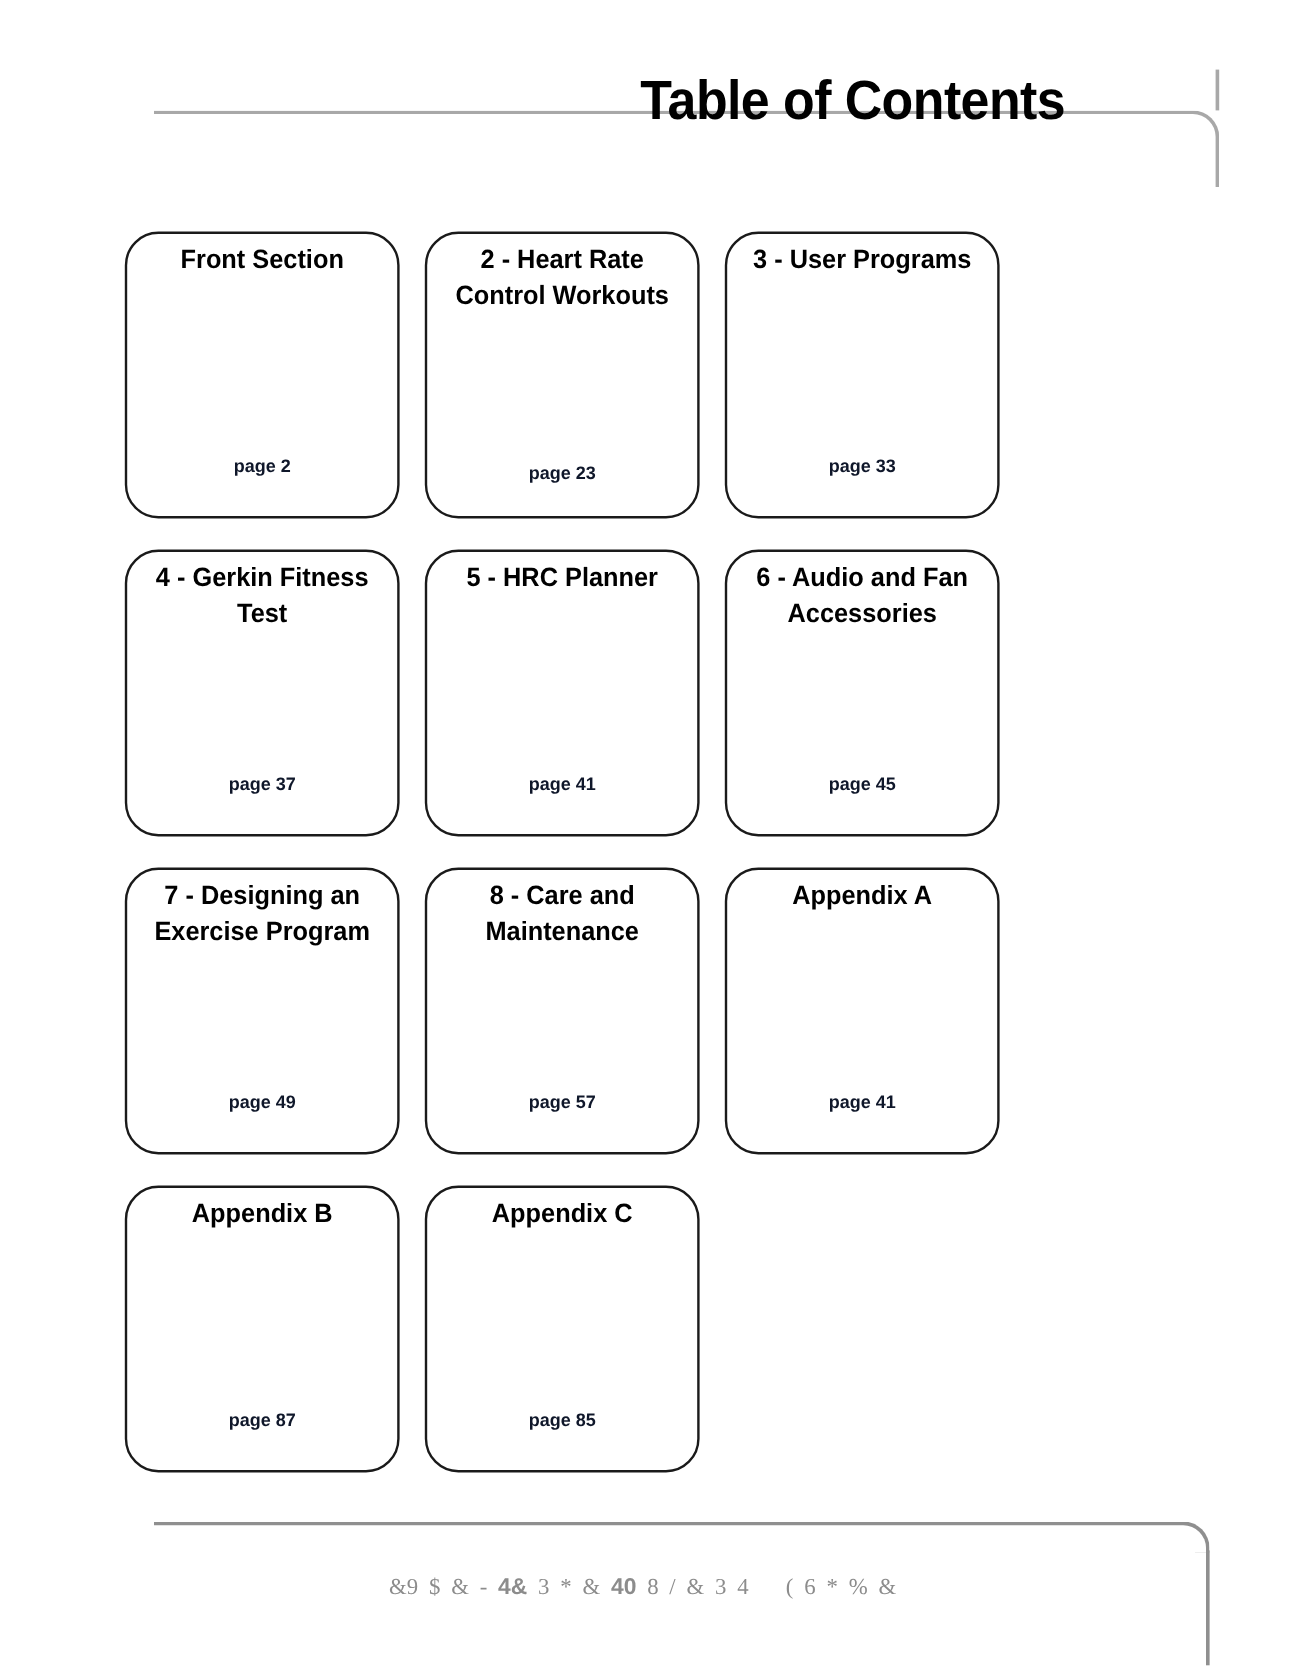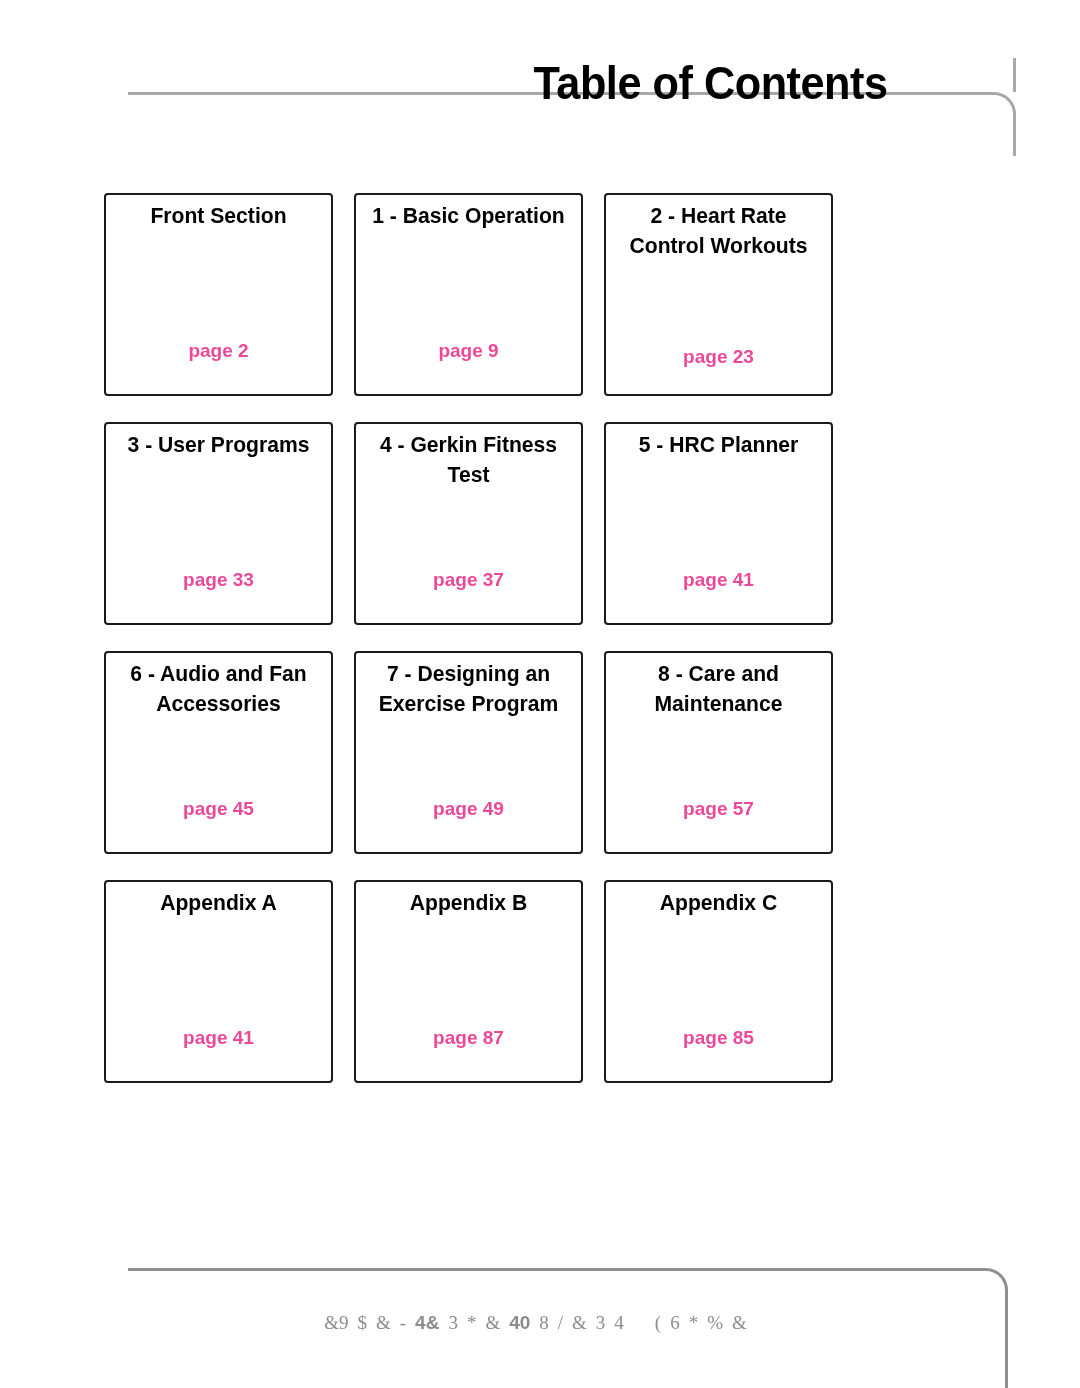--- a/index.html
+++ b/index.html
@@ -68,23 +68,23 @@
     left: 104px;
     top: 193px;
     width: 731px;
     display: grid;
     grid-template-columns: repeat(3, 229px);
     column-gap: 21px;
     row-gap: 26px;
   }
   .toc-card {
     position: relative;
-    height: 203px;
+    height: 239px;
     border: 2px solid #1a1a1a;
-    border-radius: 4px;
+    border-radius: 28px;
     box-sizing: border-box;
     background: #ffffff;
   }
   .card-title {
     position: absolute;
     left: 10px;
     right: 10px;
     top: 6px;
     text-align: center;
     font-size: 22px;
@@ -92,24 +92,24 @@
     line-height: 1.38;
     color: #000000;
     transform: scaleX(0.96);
   }
   .card-page {
     position: absolute;
     left: 10px;
     right: 10px;
     bottom: 34px;
     text-align: center;
-    font-size: 19px;
+    font-size: 15px;
     font-weight: bold;
     line-height: 1;
-    color: #ec4899;
+    color: #0f172a;
   }
   
   .toc-card.page-low .card-page { bottom: 28px; }
   #footer-rule-line {
     position: absolute;
     left: 128px;
     top: 1268px;
     width: 880px;
     height: 26px;
     border-top: 3px solid #8f8f8f;
@@ -157,24 +157,20 @@
   <div id="header-rule"></div>
   <div id="header-rule-mask"></div>
   <div id="page-title">Table of Contents</div>
 </div>
 
 <div id="toc-grid">
     <div class="toc-card">
       <div class="card-title">Front Section</div>
       <div class="card-page">page 2</div>
     </div>
-    <div class="toc-card">
-      <div class="card-title">1 - Basic Operation</div>
-      <div class="card-page">page 9</div>
-    </div>
     <div class="toc-card page-low">
       <div class="card-title">2 - Heart Rate Control Workouts</div>
       <div class="card-page">page 23</div>
     </div>
     <div class="toc-card">
       <div class="card-title">3 - User Programs</div>
       <div class="card-page">page 33</div>
     </div>
     <div class="toc-card">
       <div class="card-title">4 - Gerkin Fitness Test</div>

